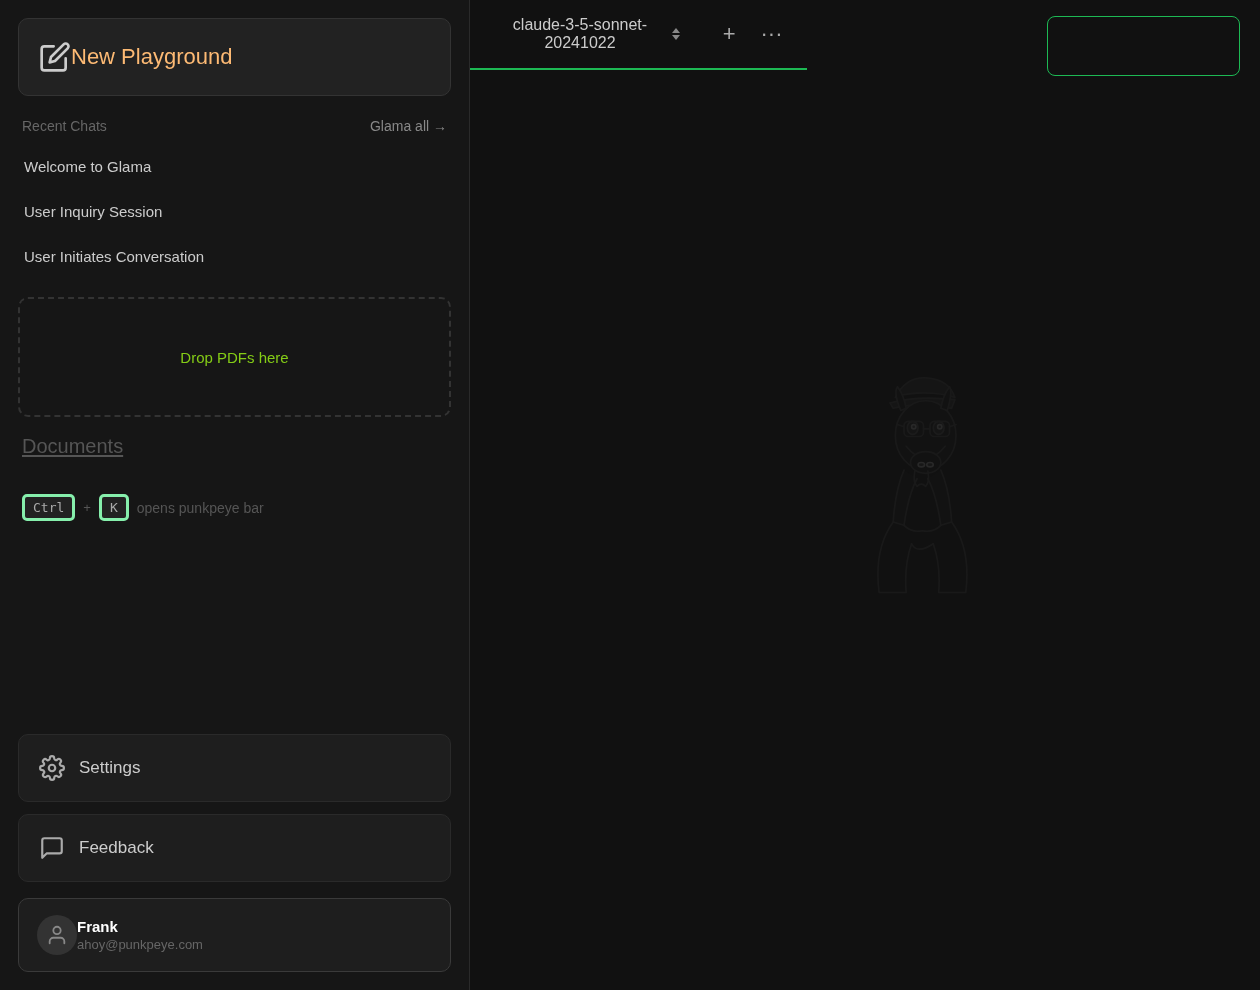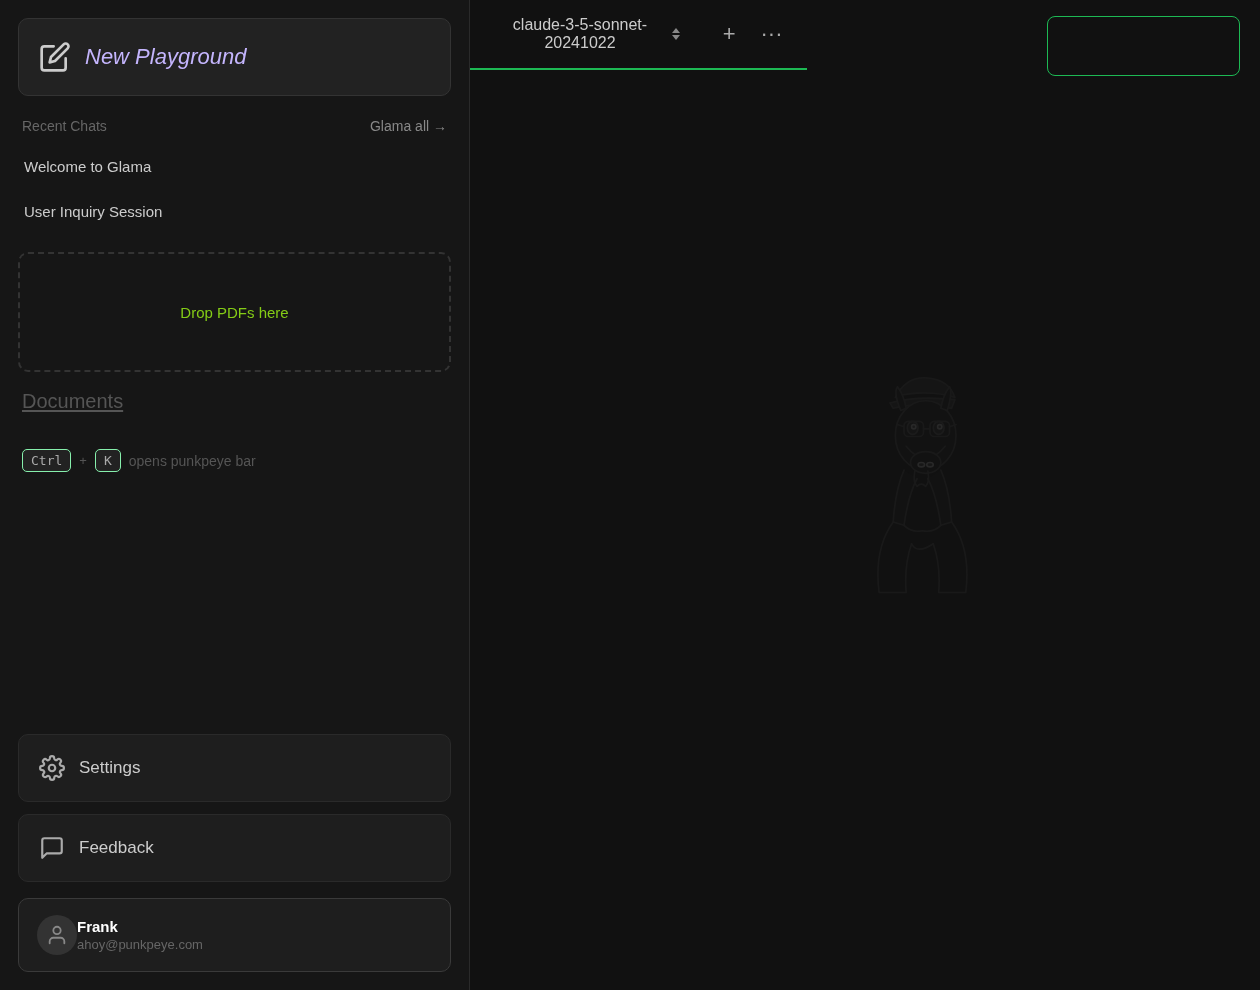--- a/index.html
+++ b/index.html
@@ -25,26 +25,24 @@
     }
 
     .new-playground-btn {
       margin: 18px 18px 0 18px;
       background: #222;
       border: 1px solid #333;
       border-radius: 10px;
       padding: 22px 20px;
       display: flex;
       align-items: center;
-      gap: 14px;
-      cursor: pointer;
-      color: #c4b5fd;
+      cursor: pointer;
+      color: #fdba74;
       font-size: 22px;
       font-weight: 500;
-      font-style: italic;
     }
     .new-playground-icon {
       width: 32px;
       height: 32px;
       flex-shrink: 0;
     }
 
     .recent-chats-header {
       display: flex;
       justify-content: space-between;
@@ -108,21 +106,21 @@
     .keyboard-hint {
       padding: 20px 22px;
       display: flex;
       align-items: center;
       gap: 8px;
       color: #555;
       font-size: 14px;
     }
     .kbd {
       background: #222;
-      border: 1px solid #86efac;
+      border: 3px solid #86efac;
       border-radius: 5px;
       padding: 3px 8px;
       color: #aaa;
       font-size: 13px;
       font-family: monospace;
     }
     .kbd-plus {
       color: #555;
       font-size: 13px;
     }
@@ -282,20 +280,23 @@
       <span>Glama all →</span>
     </button>
   </div>
 
   <div class="chat-list">
     <div class="chat-item">
       <span>Welcome to Glama</span>
     </div>
     <div class="chat-item">
       <span>User Inquiry Session</span>
+    </div>
+    <div class="chat-item">
+      <span>User Initiates Conversation</span>
     </div>
   </div>
 
   <div class="drop-zone">
     <span>Drop PDFs here</span>
   </div>
 
   <div class="documents-section">
     <span class="documents-label">Documents</span>
   </div>

